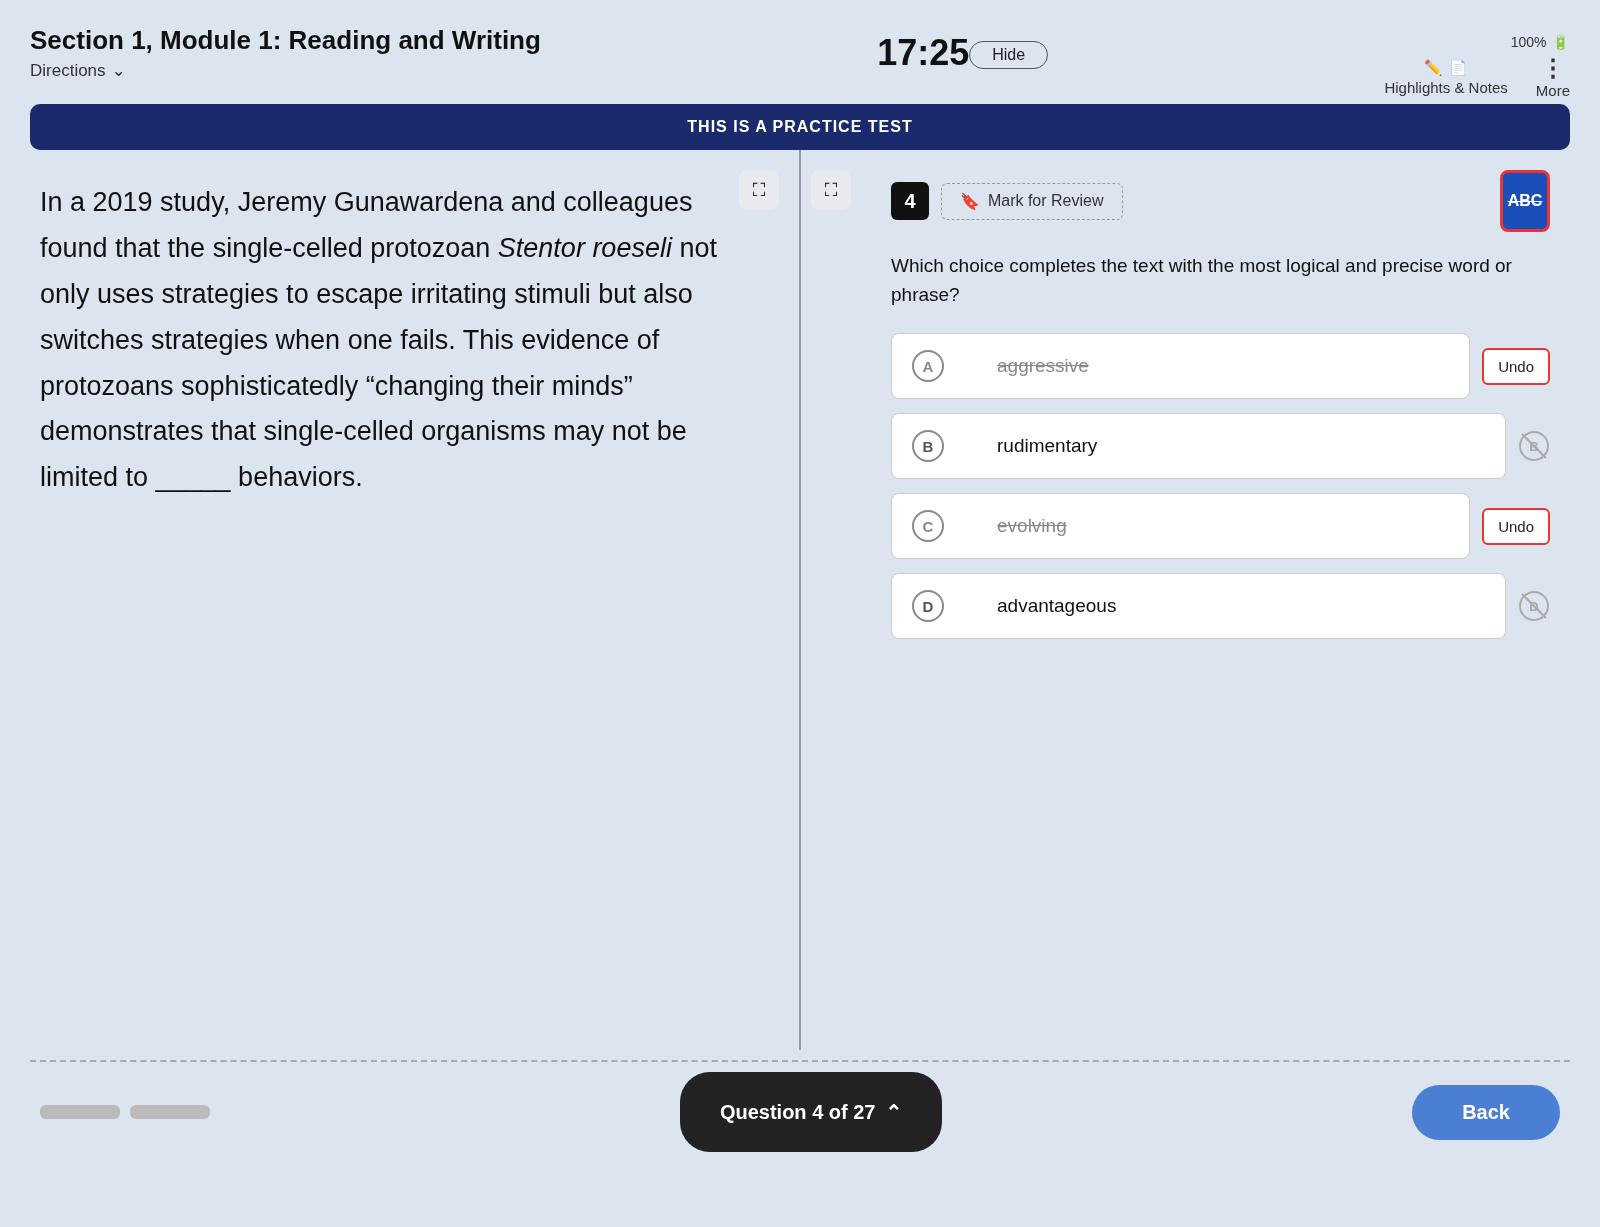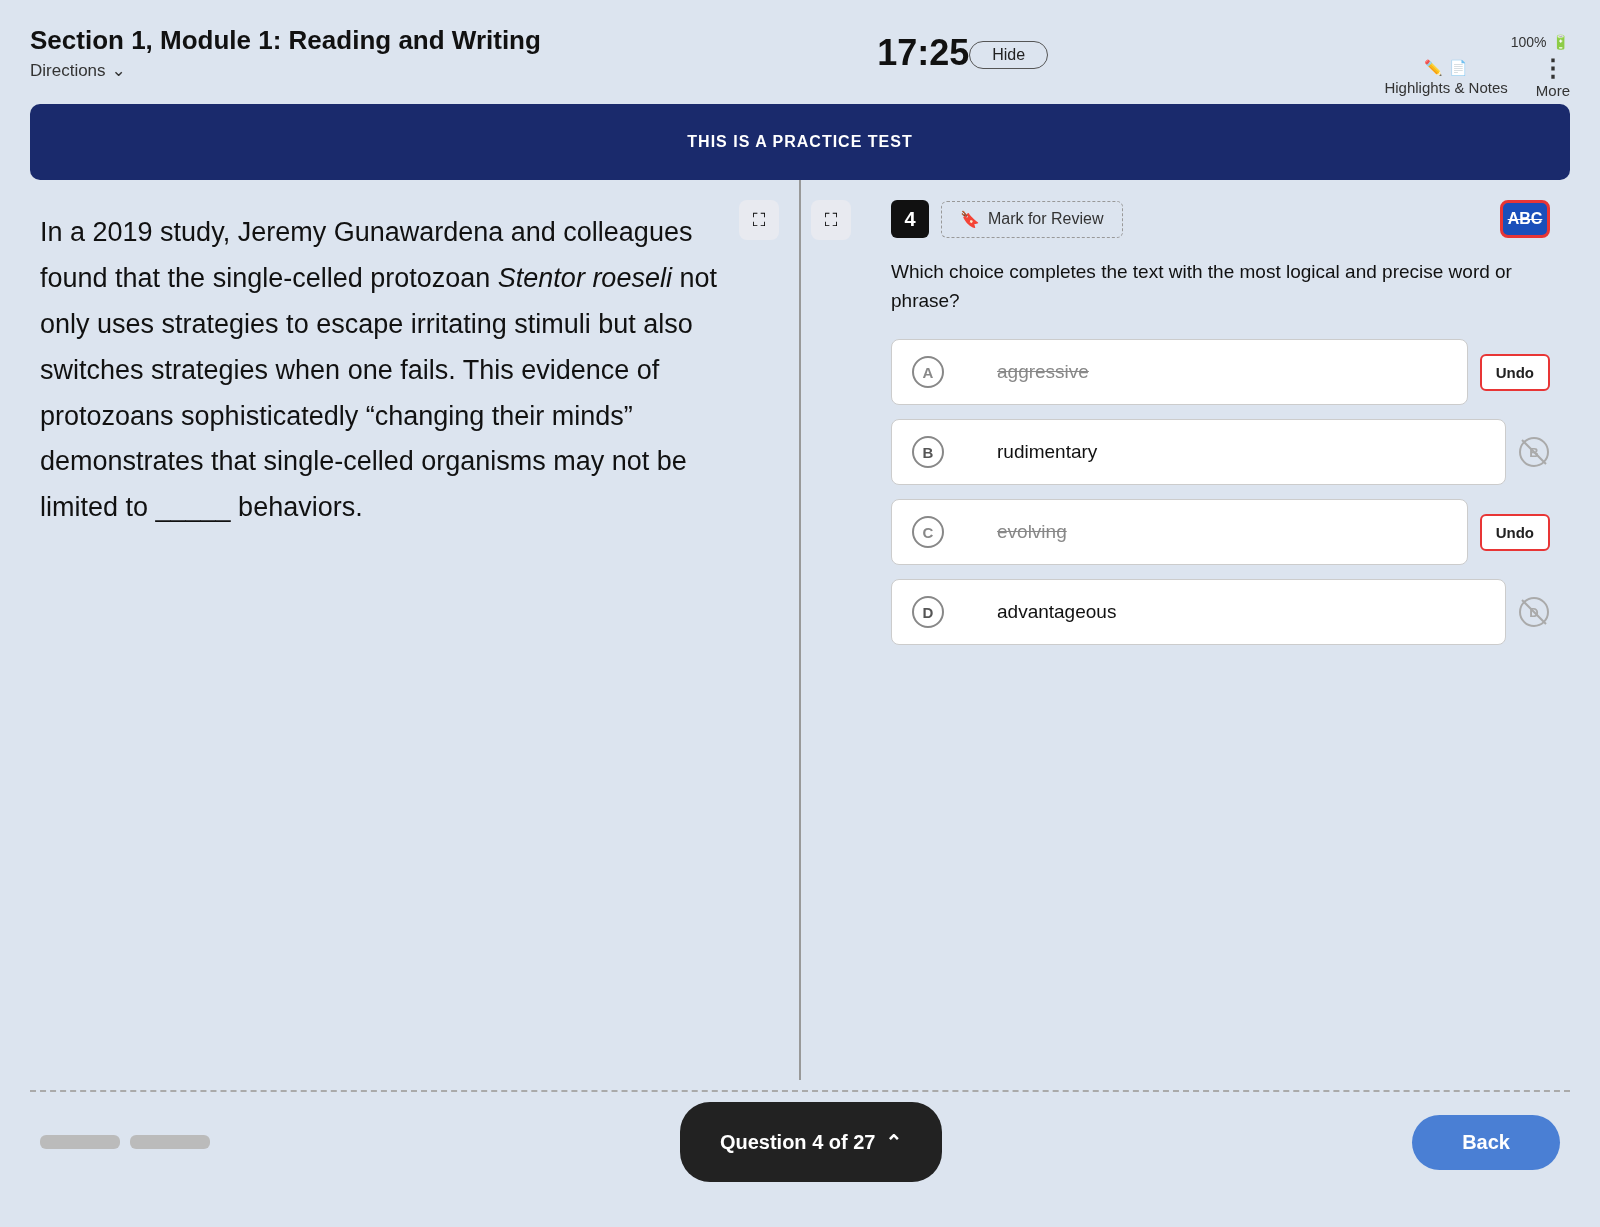--- a/index.html
+++ b/index.html
@@ -57,21 +57,21 @@
       display: flex; flex-direction: column; align-items: center; gap: 2px;
       cursor: pointer; font-size: 15px; color: #333;
     }
     .three-dots { font-size: 24px; font-weight: 700; line-height: 1; }
 
     
     .practice-banner {
       background: #1a2a6c;
       color: white;
       text-align: center;
-      padding: 29px;
+      padding: 14px;
       font-size: 16px;
       font-weight: 700;
       letter-spacing: 1px;
       border-radius: 10px;
       margin: 0 30px;
     }
 
     
     .main-content {
       display: flex;
@@ -151,21 +151,21 @@
       border-radius: 6px;
       padding: 8px 18px;
       background: transparent;
       cursor: pointer;
       font-size: 16px; color: #333;
     }
     .abc-btn {
       background: #1a4fba;
       border: 3px solid #e83535;
       border-radius: 8px;
-      width: 50px; height: 38px;
+      width: 50px; height: 62px;
       display: flex; align-items: center; justify-content: center;
       cursor: pointer;
       color: white;
       font-size: 16px; font-weight: 700;
     }
 
     .question-text {
       font-size: 19px;
       line-height: 1.5;
       color: #111;
@@ -211,21 +211,21 @@
       color: #888;
     }
     .choice-text { color: #111; margin-left: 39px; }
 
     .undo-btn {
       border: 2px solid #e83535;
       border-radius: 6px;
       padding: 8px 14px;
       background: white;
       cursor: pointer;
-      font-size: 15px; font-weight: 700;
+      font-size: 15px; font-weight: 400;
       color: #222;
       white-space: nowrap;
     }
 
     .crossed-circle {
       width: 32px; height: 32px;
       position: relative;
       display: flex; align-items: center; justify-content: center;
       flex-shrink: 0;
     }

